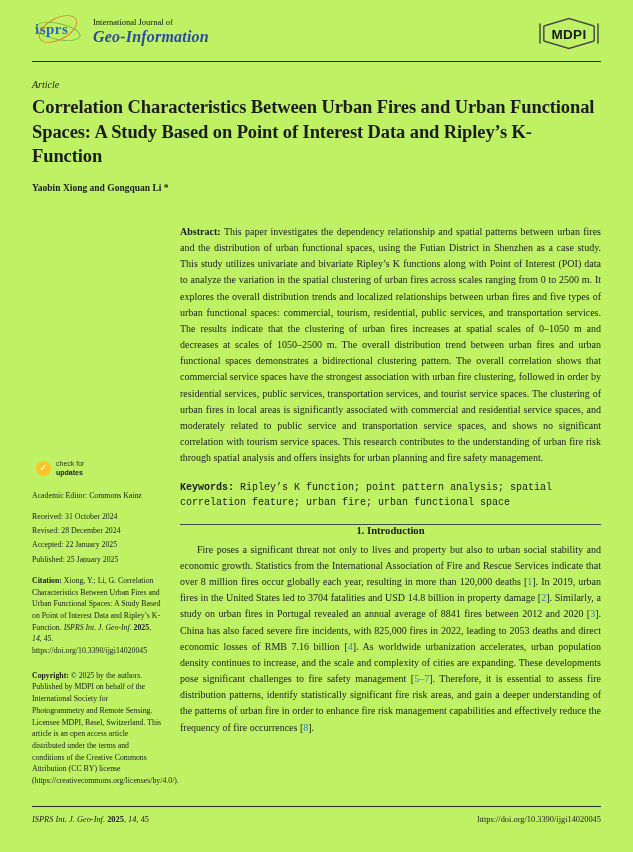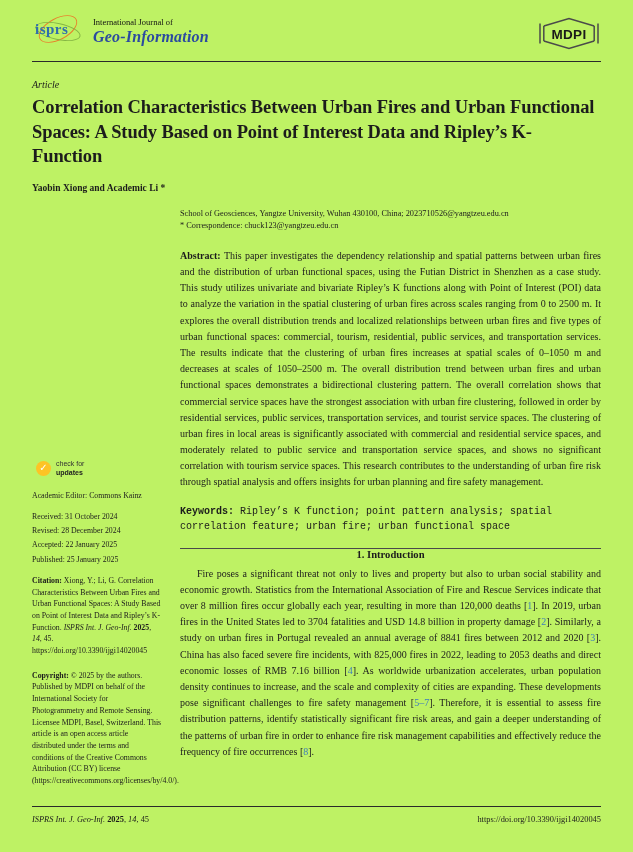--- a/index.html
+++ b/index.html
@@ -90,21 +90,21 @@
         <path d="M6.8 26 L32 33.5 L57.2 26" fill="none" stroke="#4a4a4a" stroke-width="1.5"></path>
         <text x="32" y="23.5" text-anchor="middle" class="mdpi-text">MDPI</text>
       </svg>
     </div>
   </div>
   <hr class="header-rule">
 
   <div class="content">
     <div class="article-type">Article</div>
     <h1 class="title">Correlation Characteristics Between Urban Fires and Urban Functional Spaces: A Study Based on Point of Interest Data and Ripley’s K-Function</h1>
-    <div class="authors">Yaobin Xiong and Academic Li *</div>
+    <div class="authors">Yaobin Xiong and Gongquan Li *</div>
 
     <div class="columns">
 
       <div class="col-left">
         <div class="badge">
           <span class="badge-circle">✓</span>
           <span class="badge-text">
             <span>check for</span>
             <b>updates</b>
           </span>
@@ -118,24 +118,20 @@
         </div>
         <div class="sb-citation">
           <span class="sb-label">Citation: </span><span><span>Xiong, Y.; Li, G. Correlation Characteristics Between Urban Fires and Urban Functional Spaces: A Study Based on Point of Interest Data and Ripley’s K-Function. </span><span class="seg-italic">ISPRS Int. J. Geo-Inf. </span><span class="seg-bold">2025</span><span>, </span><span class="seg-italic">14</span><span>, 45. https://doi.org/10.3390/ijgi14020045</span></span>
         </div>
         <div class="sb-copyright">
           <span class="sb-label">Copyright: </span><span><span>© 2025 by the authors. Published by MDPI on behalf of the International Society for Photogrammetry and Remote Sensing. Licensee MDPI, Basel, Switzerland. This article is an open access article distributed under the terms and conditions of the Creative Commons Attribution (CC BY) license (https://creativecommons.org/licenses/by/4.0/).</span></span>
         </div>
       </div>
 
       <div class="col-right">
-        <div class="affiliation">
-          <div>School of Geosciences, Yangtze University, Wuhan 430100, China; 2023710526@yangtzeu.edu.cn</div>
-          <div>*   Correspondence: chuck123@yangtzeu.edu.cn</div>
-        </div>
 
         <div class="abstract">
           <span class="sb-label">Abstract: </span><span>This paper investigates the dependency relationship and spatial patterns between urban fires and the distribution of urban functional spaces, using the Futian District in Shenzhen as a case study. This study utilizes univariate and bivariate Ripley’s K functions along with Point of Interest (POI) data to analyze the variation in the spatial clustering of urban fires across scales ranging from 0 to 2500 m. It explores the overall distribution trends and localized relationships between urban fires and five types of urban functional spaces: commercial, tourism, residential, public services, and transportation services. The results indicate that the clustering of urban fires increases at spatial scales of 0–1050 m and decreases at scales of 1050–2500 m. The overall distribution trend between urban fires and urban functional spaces demonstrates a bidirectional clustering pattern. The overall correlation shows that commercial service spaces have the strongest association with urban fire clustering, followed in order by residential services, public services, transportation services, and tourist service spaces. The clustering of urban fires in local areas is significantly associated with commercial and residential service spaces, and moderately related to public service and transportation service spaces, and shows no significant correlation with tourism service spaces. This research contributes to the understanding of urban fire risk through spatial analysis and offers insights for urban planning and fire safety management.</span>
         </div>
 
         <div class="keywords">
           <span class="sb-label">Keywords: </span><span>Ripley’s K function; point pattern analysis; spatial correlation feature; urban fire; urban functional space</span>
         </div>
 
         <hr class="kw-rule">

